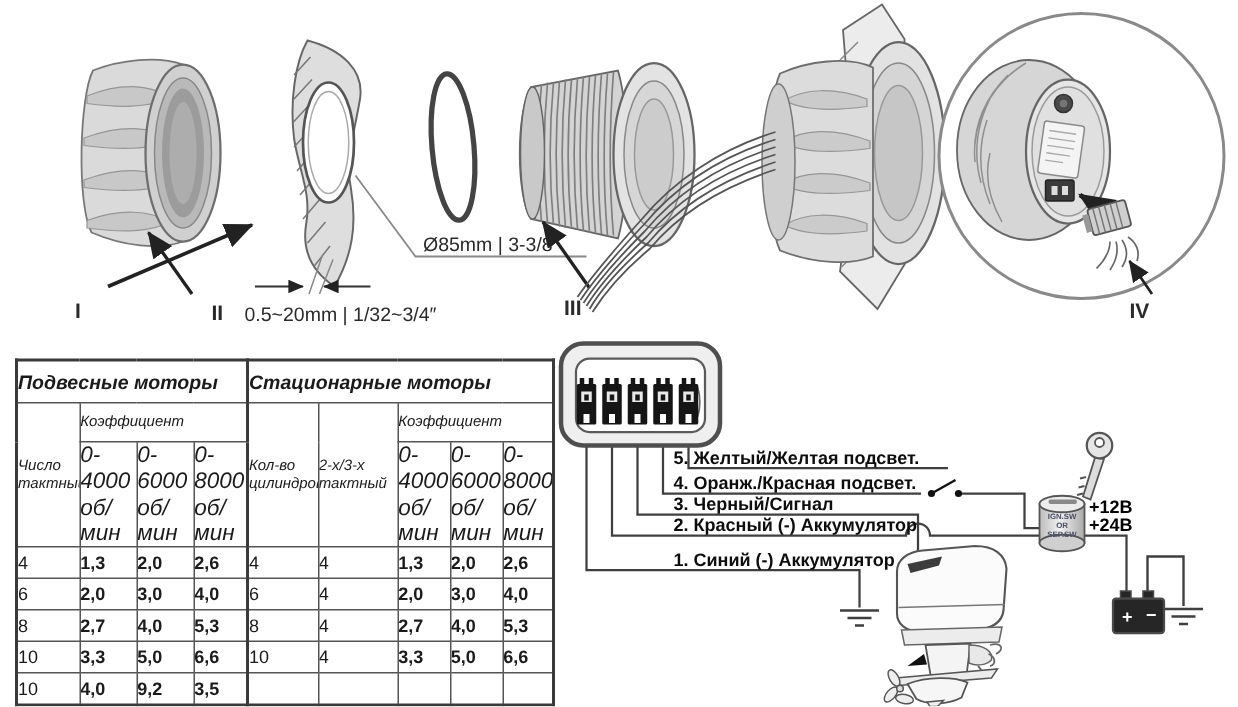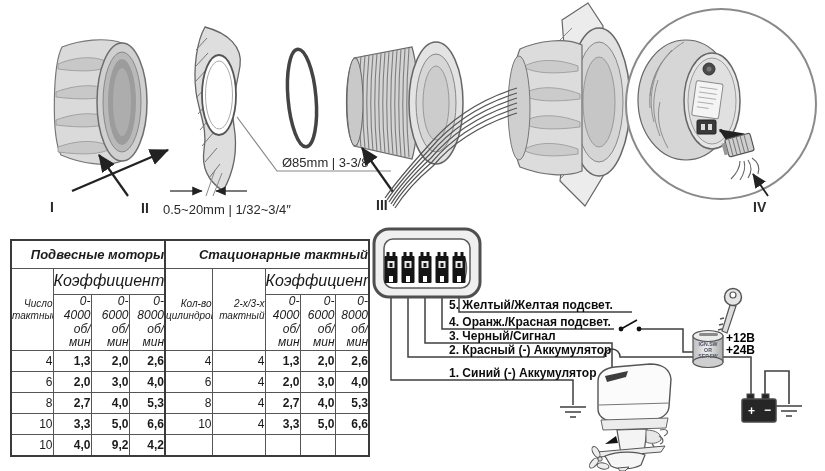--- a/index.html
+++ b/index.html
@@ -5,28 +5,28 @@
   html,body{margin:0;padding:0;background:#fff;}
   .page{position:relative;width:825px;height:471px;background:#ffffff;overflow:hidden;
         font-family:"Liberation Sans",sans-serif;color:#1b1b1b;}
   svg{position:absolute;left:0;top:0;}
   #parts-svg{left:0;top:0;}
   #wiring-svg{left:368px;top:224px;}
 
   
   table.spec{position:absolute;border-collapse:collapse;table-layout:fixed;background:#fff;
              border:2px solid #3a3a3a;}
-  table.spec th,table.spec td{border:1px solid #555;text-align:right;vertical-align:middle;
+  table.spec th,table.spec td{border:1px solid #555;text-align:left;vertical-align:middle;
              padding:0;overflow:hidden;}
   #outboard-table{left:10px;top:239px;width:154px;}
   #inboard-table{left:164px;top:239px;width:204px;}
   .tbl-title{height:27px;font-size:13px;font-weight:bold;font-style:italic;}
   .hdr{font-style:italic;font-weight:normal;font-size:10px;line-height:1.15;}
-  .hdr-coeff{height:25px;font-size:16px;}
-  .hdr-speed{height:37px;font-size:12px;margin-left:40px;}
+  .hdr-coeff{height:25px;font-size:10px;}
+  .hdr-speed{height:37px;font-size:15px;margin-left:40px;}
   table.spec td{height:20px;font-size:12px;}
   #outboard-table td:nth-child(n+2){font-weight:700;}
   #inboard-table td:nth-child(n+3){font-weight:700;}
 
   
   text{font-family:"Liberation Sans",sans-serif;}
   .numeral{font-size:14px;font-weight:bold;fill:#2a2a2a;}
   .dim{font-size:13px;fill:#2a2a2a;}
   .wlabel{font-size:12px;font-weight:bold;fill:#0d0d0d;}
   .vlabel{font-size:12px;font-weight:bold;fill:#000;}
@@ -197,36 +197,36 @@
         <tr>
           <td>10</td>
           <td>3,3</td>
           <td>5,0</td>
           <td>6,6</td>
         </tr>
         <tr>
           <td>10</td>
           <td>4,0</td>
           <td>9,2</td>
-          <td>4,2</td>
+          <td>3,5</td>
         </tr>
       </tbody>
   </table>
 
   <table class="spec" id="inboard-table">
     <colgroup>
         <col style="width:47px">
         <col style="width:53px">
         <col style="width:35px">
         <col style="width:35px">
         <col style="width:34px">
       </colgroup>
     <thead>
       <tr>
-          <th class="tbl-title" colspan="5">Стационарные тактный</th>
+          <th class="tbl-title" colspan="5">Стационарные моторы</th>
         </tr>
       <tr>
         <th class="hdr" rowspan="2">Кол-во цилиндров</th>
         <th class="hdr" rowspan="2">2-х/3-х тактный</th>
         <th class="hdr hdr-coeff" colspan="3">Коэффициент</th>
       </tr>
       <tr>
         <th class="hdr hdr-speed">
           <div>0-4000</div>
             <div>об/мин</div>

